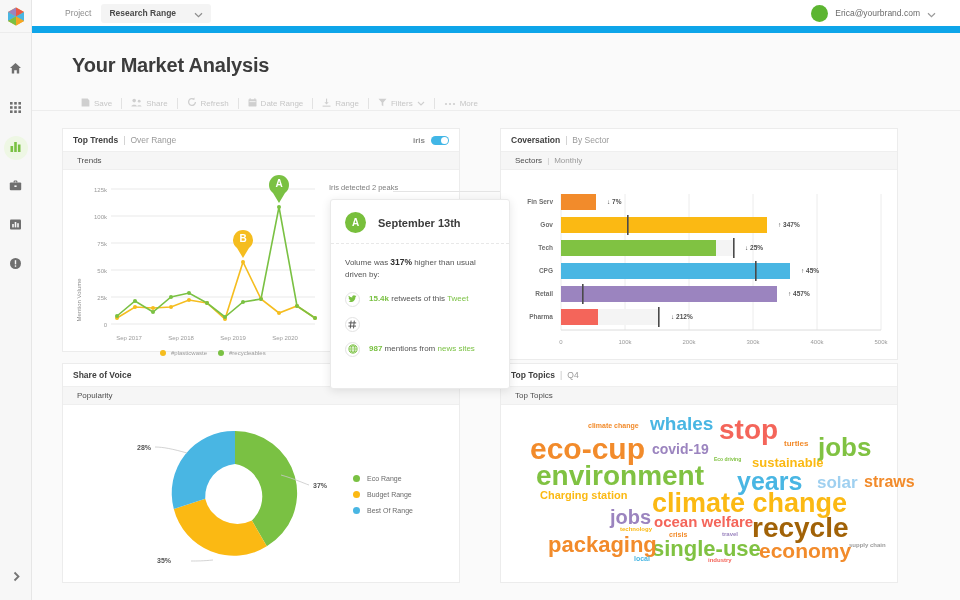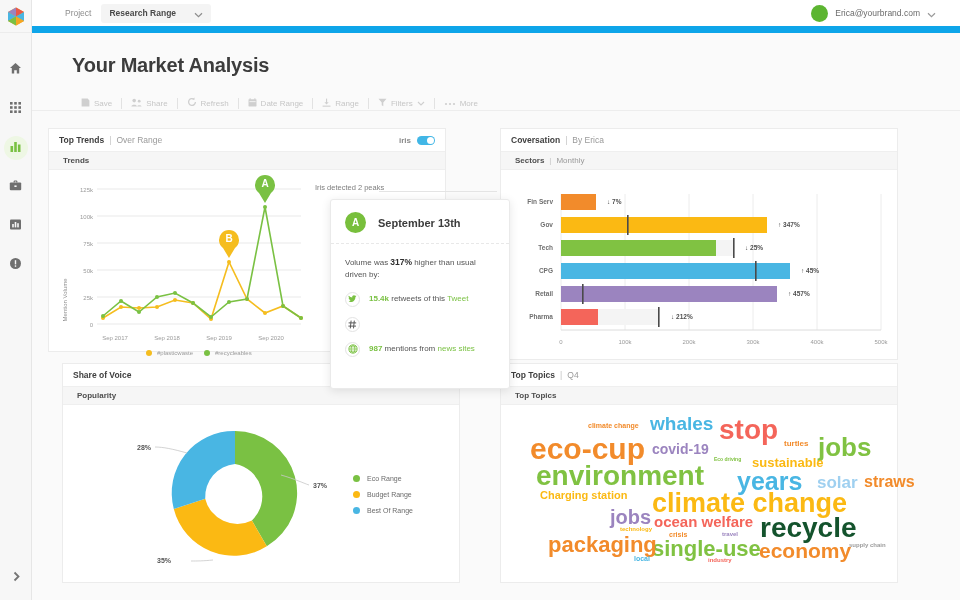--- a/index.html
+++ b/index.html
@@ -60,21 +60,21 @@
   .ph-title { font-size:8.5px; font-weight:bold; color:#3f3f3f; }
   .ph-pipe { font-size:8.5px; color:#c3c3c3; }
   .ph-sub { font-size:8.5px; color:#9a9a9a; }
   .ph-right { margin-left:auto; display:flex; align-items:center; gap:6px; }
   .iris-lbl { font-size:8px; color:#8a8a8a; font-weight:bold; }
   .toggle { width:18px; height:9px; border-radius:5px; background:#41b6e6; position:relative; }
   .toggle::after { content:""; position:absolute; right:1px; top:1px; width:7px; height:7px;
     border-radius:50%; background:#fff; }
   .sub-bar { height:19px; background:#f6f6f6; border-top:1px solid #efefef;
     border-bottom:1px solid #efefef; display:flex; align-items:center; padding:0 14px; gap:5px; }
-  .sb-title { font-size:8px; font-weight:bold; color:#4e4e4e; }
+  .sb-title { font-size:8px; font-weight:normal; color:#4e4e4e; }
   .sb-pipe { font-size:8px; color:#c3c3c3; }
   .sb-sub { font-size:8px; color:#9a9a9a; }
 
   
   .axis-txt { font-size:6px; fill:#9b9b9b; font-family:"Liberation Sans", sans-serif; }
   .ylabel { font-size:6px; fill:#8f8f8f; font-family:"Liberation Sans", sans-serif; }
 
   
   .iris-note { position:absolute; font-size:7.5px; color:#7e7e7e; }
   .iris-card {
@@ -304,21 +304,21 @@
               <circle cx="2" cy="2" r="1.1" fill="#cfcfcf"></circle>
               <circle cx="6" cy="2" r="1.1" fill="#cfcfcf"></circle>
               <circle cx="10" cy="2" r="1.1" fill="#cfcfcf"></circle>
             </svg>
         </span>
         <span>More</span>
       </div>
     </div>
   </div>
 
-  <div class="panel" style="left:48px; top:128px; width:398px; height:224px;">
+  <div class="panel" style="left:62px; top:128px; width:398px; height:224px;">
     <div class="panel-head">
       <span class="ph-title">Top Trends</span>
       <span class="ph-pipe">|</span>
       <span class="ph-sub">Over Range</span>
       <span class="ph-right">
         <span class="iris-lbl">iris</span>
         <span class="toggle"></span>
       </span>
     </div>
     <div class="sub-bar">
@@ -433,21 +433,21 @@
         <span class="sw" style="background:#49b6e3;"></span>
         <span>Best Of Range</span>
       </div>
     </div>
   </div>
 
   <div class="panel" style="left:500px; top:128px; width:398px; height:232px;">
     <div class="panel-head">
       <span class="ph-title">Coversation</span>
       <span class="ph-pipe">|</span>
-      <span class="ph-sub">By Erica</span>
+      <span class="ph-sub">By Sector</span>
     </div>
     <div class="sub-bar">
       <span class="sb-title">Sectors</span>
       <span class="sb-pipe">|</span>
       <span class="sb-sub">Monthly</span>
     </div>
     <svg width="396" height="188" viewBox="0 0 396 188">
 
       <g stroke="#ececec" stroke-width="1">
         <line x1="60" y1="24" x2="60" y2="160"></line>
@@ -533,21 +533,21 @@
       <span style="left: 202px; top: 43px; font-size: 5px; color: rgb(128, 194, 66);">Eco driving</span>
       <span style="left: 240px; top: 42px; font-size: 13px; color: rgb(251, 185, 19);">sustainable</span>
       <span style="left: 24px; top: 48px; font-size: 28px; color: rgb(128, 194, 66);">environment</span>
       <span style="left: 225px; top: 55px; font-size: 25px; color: rgb(73, 182, 227);">years</span>
       <span style="left: 305px; top: 60px; font-size: 17px; color: rgb(159, 208, 240);">solar</span>
       <span style="left: 352px; top: 60px; font-size: 16px; color: rgb(242, 139, 43);">straws</span>
       <span style="left: 28px; top: 76px; font-size: 11px; color: rgb(251, 185, 19);">Charging station</span>
       <span style="left: 140px; top: 76px; font-size: 27px; color: rgb(251, 185, 19);">climate change</span>
       <span style="left: 98px; top: 93px; font-size: 20px; color: rgb(155, 132, 191);">jobs</span>
       <span style="left: 142px; top: 100px; font-size: 15px; color: rgb(244, 101, 90);">ocean welfare</span>
-      <span style="left: 248px; top: 100px; font-size: 28px; color: #14532d;">recycle</span>
+      <span style="left: 240px; top: 100px; font-size: 28px; color: #a16207;">recycle</span>
       <span style="left: 108px; top: 112px; font-size: 6px; color: rgb(251, 185, 19);">technology</span>
       <span style="left: 157px; top: 117px; font-size: 7px; color: rgb(242, 139, 43);">crisis</span>
       <span style="left: 210px; top: 117px; font-size: 6px; color: rgb(155, 132, 191);">travel</span>
       <span style="left: 140px; top: 124px; font-size: 22px; color: rgb(128, 194, 66);">single-use</span>
       <span style="left: 36px; top: 120px; font-size: 22px; color: rgb(242, 139, 43);">packaging</span>
       <span style="left: 247px; top: 126px; font-size: 21px; color: rgb(242, 139, 43);">economy</span>
       <span style="left: 337px; top: 128px; font-size: 6px; color: rgb(155, 155, 155);">supply chain</span>
       <span style="left: 122px; top: 141px; font-size: 7px; color: rgb(73, 182, 227);">local</span>
       <span style="left: 196px; top: 143px; font-size: 6px; color: rgb(244, 101, 90);">industry</span>
     </div>

